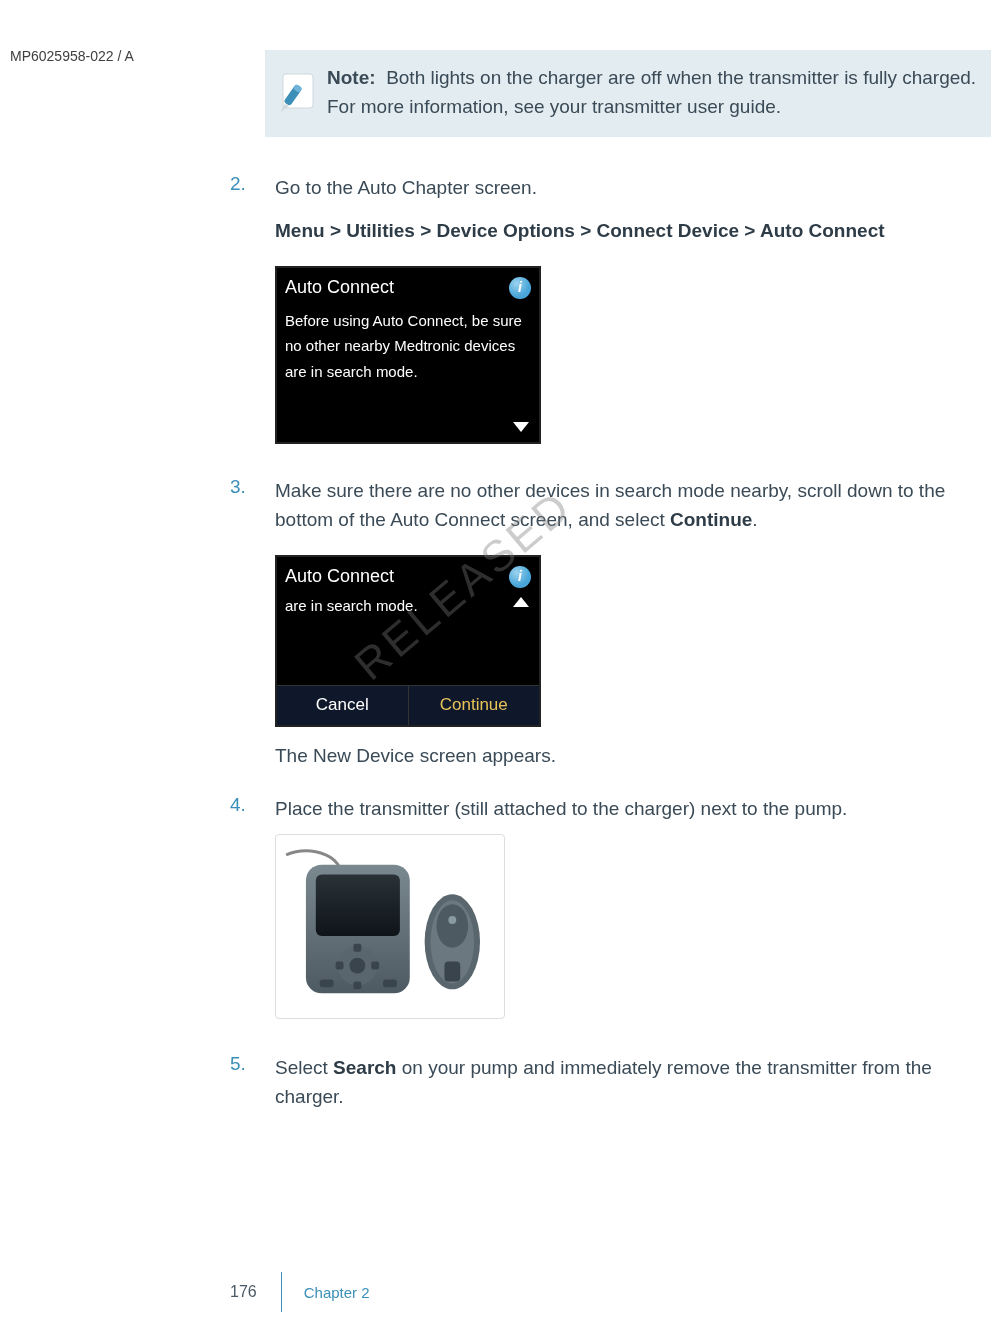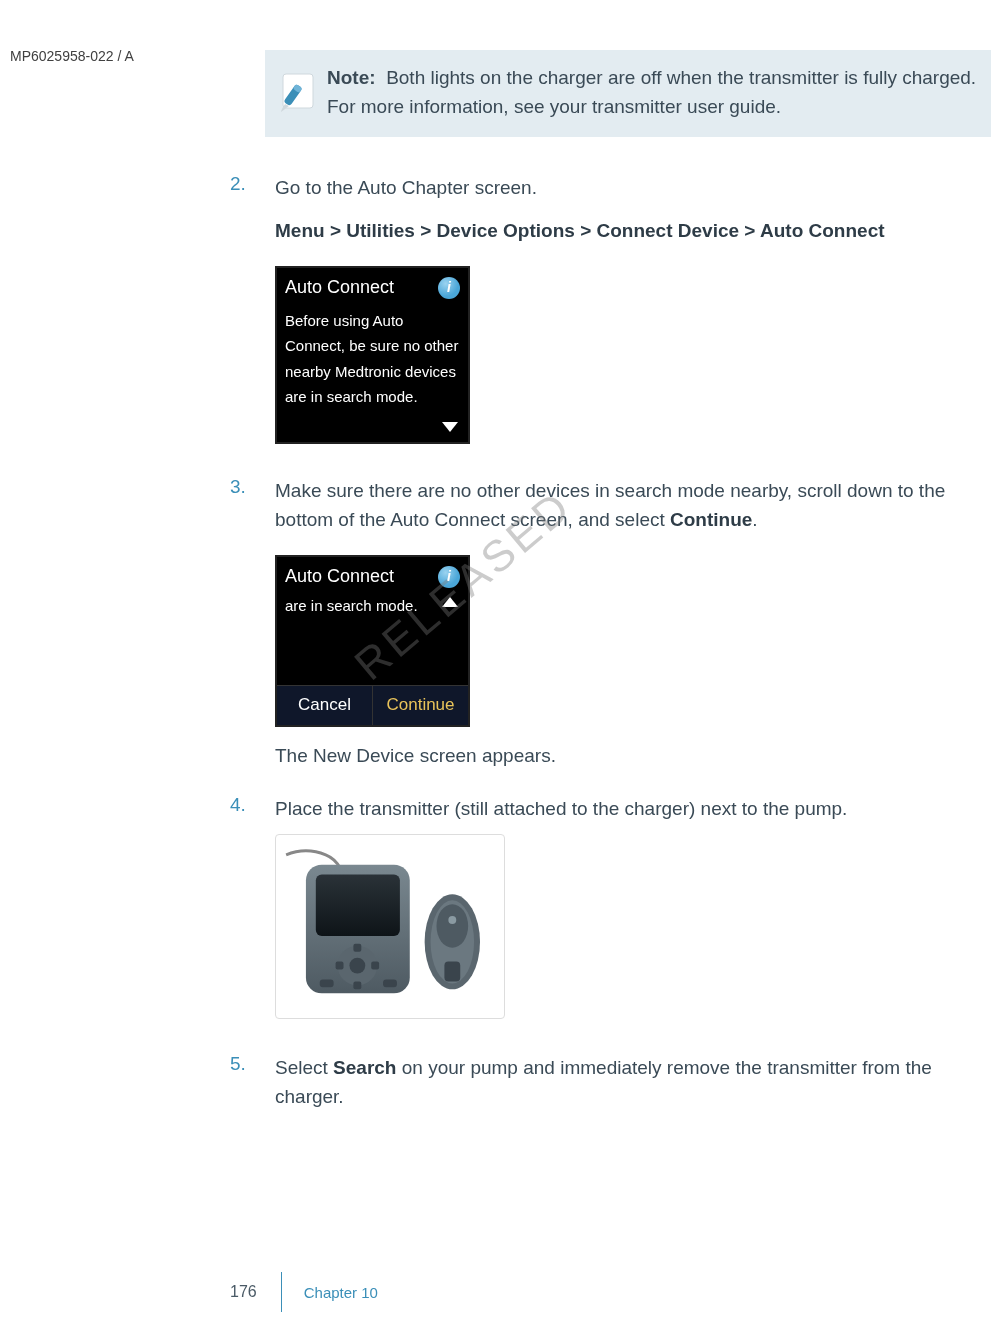--- a/index.html
+++ b/index.html
@@ -67,21 +67,21 @@
   }
   .step-body .bold { font-weight: 600; color: #2e3c47; }
   .menu-path {
     font-weight: 600;
     color: #2e3c47;
     margin-top: 14px;
     margin-bottom: 14px;
     font-size: 19px;
   }
   .device-screen {
-    width: 195px;
+    width: 266px;
     height: 178px;
     background: #000;
     color: #fff;
     border: 2px solid #222;
     position: relative;
     margin-top: 20px;
     margin-bottom: 8px;
     font-size: 16px;
   }
   .ds-title-row {
@@ -286,14 +286,14 @@
     </li>
 
   </ol>
 </div>
 
 <div class="watermark">RELEASED</div>
 
 <div class="footer">
   <span class="page-num">176</span>
   <span class="chap-sep"></span>
-  <span class="chap-label">Chapter 10</span>
+  <span class="chap-label">Chapter 2</span>
 </div>
 
 </body></html>

